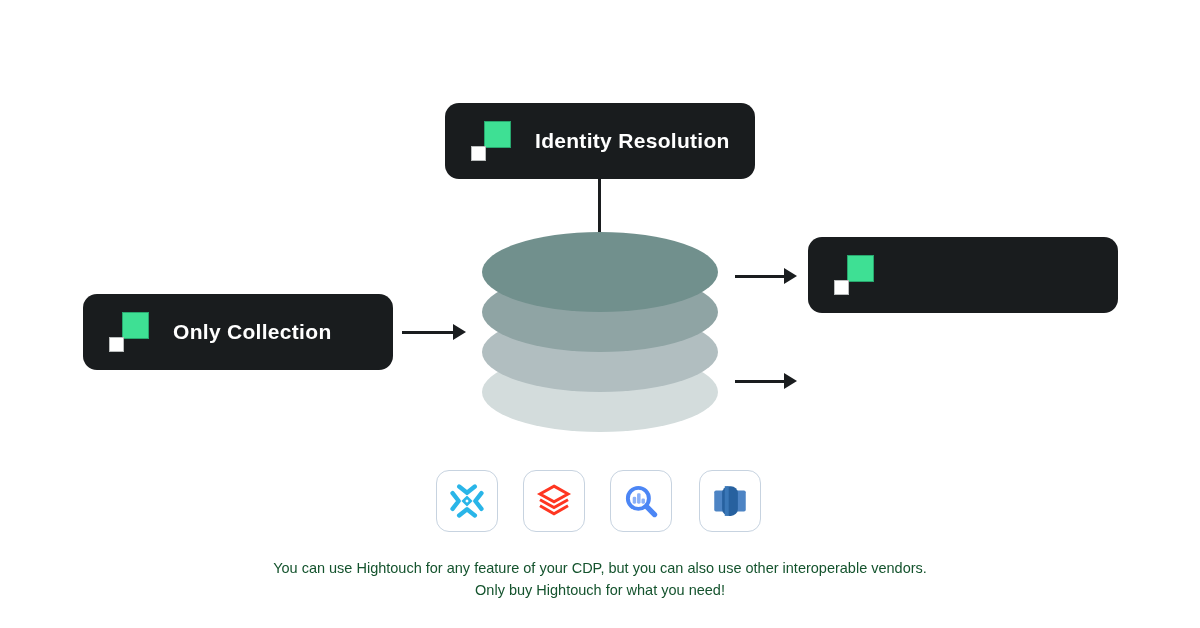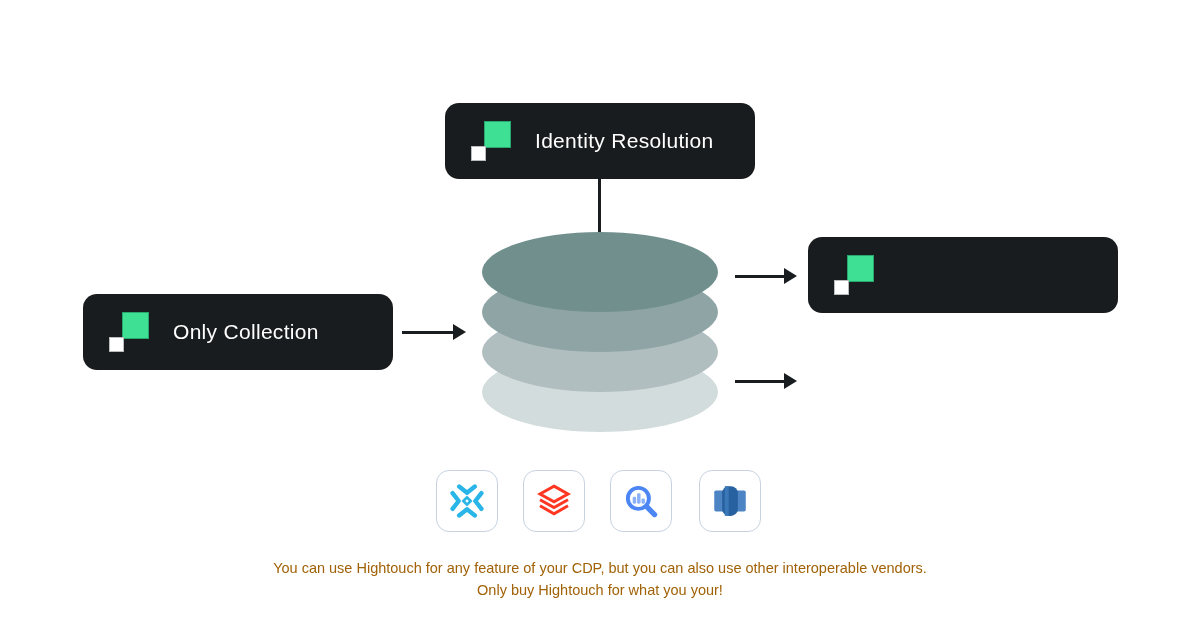--- a/index.html
+++ b/index.html
@@ -7,21 +7,21 @@
   .stage { position:relative; width:1200px; height:628px; background:#ffffff; overflow:hidden; }
 
   
   .badge {
     position:absolute; width:310px; height:76px;
     background:#191c1e; border-radius:14px;
     display:flex; align-items:center; gap:22px;
     padding-left:26px; box-sizing:border-box;
   }
   .badge .label {
-    color:#ffffff; font-size:21px; font-weight:400; letter-spacing:0.3px;
+    color:#ffffff; font-size:21px; font-weight:700; letter-spacing:0.3px;
     white-space:nowrap;
   }
   .ht-logo { position:relative; width:42px; height:46px; flex:0 0 auto; }
   .ht-logo .green {
     position:absolute; left:13px; top:3px; width:27px; height:27px;
     border:1px solid rgba(0,60,40,0.35); box-sizing:border-box;
   }
   .ht-logo .white {
     position:absolute; left:0px; top:28px; width:15px; height:15px;
     background:#ffffff; border:1px solid #b9bcbc; box-sizing:border-box;
@@ -42,21 +42,21 @@
 
   
   .tile {
     position:absolute; width:62px; height:62px; top:470px;
     background:#ffffff; border:1.5px solid #c7d3e0; border-radius:13px;
     box-sizing:border-box; display:flex; align-items:center; justify-content:center;
   }
 
   
   .caption { position:absolute; left:0; width:1200px; text-align:center;
-    color:#a16207; font-size:14.5px; line-height:22px; }
+    color:#14532d; font-size:14.5px; line-height:22px; }
 </style>
 </head>
 <body>
 
 <div class="stage">
 
   <div class="badge" style="left: 445px; top: 103px; background: rgb(25, 28, 30);">
     <span class="ht-logo">
       <span class="green" style="background: rgb(62, 224, 148);"></span>
       <span class="white"></span>
@@ -142,15 +142,15 @@
   <div class="tile" style="left:699px;" title="Amazon Redshift">
     <svg width="42" height="42" viewBox="0 0 48 48">
       <rect x="6" y="12" width="13" height="24" rx="2" fill="#4d84c4"></rect>
       <rect x="29" y="12" width="13" height="24" rx="2" fill="#4d84c4"></rect>
       <rect x="15" y="7" width="18" height="34" rx="8" fill="#27619f"></rect>
       <rect x="18" y="7" width="4.5" height="34" fill="#3a77b7"></rect>
     </svg>
   </div>
 
   <div class="caption" style="top:557px;">You can use Hightouch for any feature of your CDP, but you can also use other interoperable vendors.</div>
-  <div class="caption" style="top:579px;">Only buy Hightouch for what you your!</div>
+  <div class="caption" style="top:579px;">Only buy Hightouch for what you need!</div>
 
 </div>
 
 </body></html>

